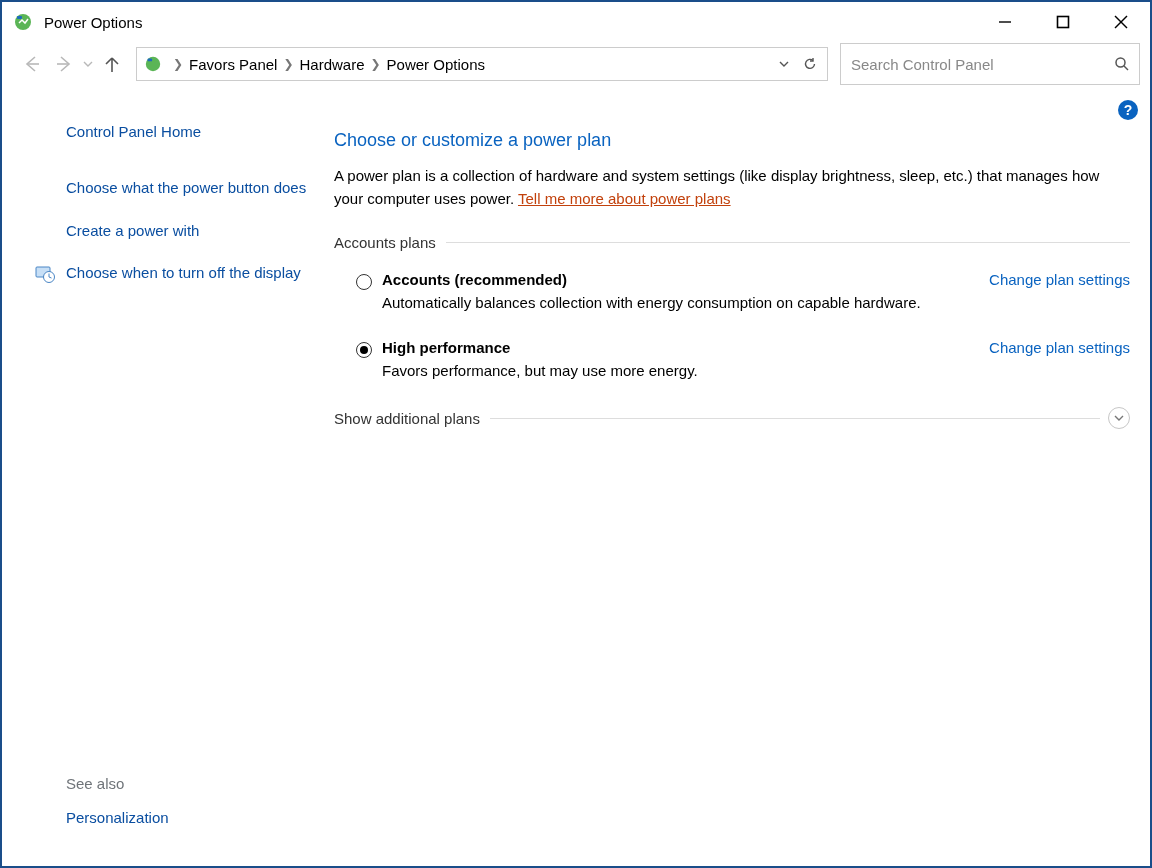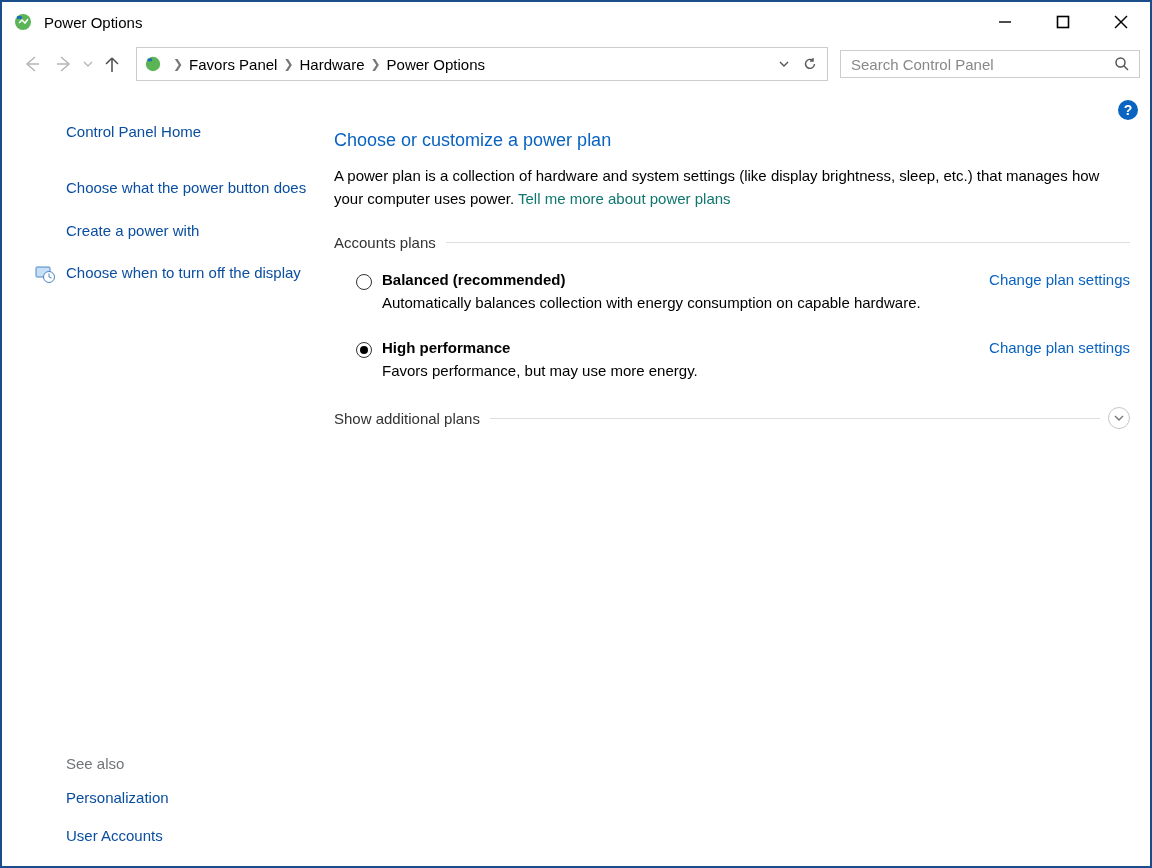--- a/index.html
+++ b/index.html
@@ -49,21 +49,21 @@
     margin-left: 6px;
   }
   .address-bar .addr-icon { width:20px; height:20px; display:flex; align-items:center; justify-content:center; margin-right:4px;}
   .crumb-sep { color:#777; margin: 0 6px; font-size:12px;}
   .crumb { cursor: default; }
   .address-bar .addr-spacer { flex:1; }
   .addr-btn { width:26px; height:32px; display:flex; align-items:center; justify-content:center; color:#555;}
   .search-box {
     width: 300px;
     border: 1px solid #cccccc;
-    height: 28px;
+    height: 42px;
     display: flex;
     align-items: center;
     margin-left: 8px;
     padding: 0 8px;
   }
   .search-box input {
     border: none;
     outline: none;
     flex: 1;
     font-size: 15px;
@@ -101,21 +101,21 @@
   }
   .see-also-block { position: absolute; bottom: 18px; left: 48px; right:14px;}
   .see-also-label { color: #6f7479; margin-bottom: 16px; }
   .main {
     position: absolute;
     left: 330px; right: 18px; top: 0; bottom: 0;
     padding-top: 36px;
   }
   .page-heading { color: #0a63c0; font-size: 18px; font-weight: 400; margin-bottom: 14px;}
   .page-desc { line-height: 1.5; margin-bottom: 24px;}
-  .inline-link { color: #0f766e; cursor: default;}
+  .inline-link { color: #c2410c; text-decoration: underline; cursor: default;}
   .group-label-row { display:flex; align-items:center; margin-bottom: 20px;}
   .group-label { color:#333; padding-right: 10px; white-space: nowrap;}
   .group-line { flex:1; border-top:1px solid #ddd; height:0; }
   .expand-btn {
     width:22px; height:22px; border:1px solid #c7c7c7; border-radius:50%;
     display:flex; align-items:center; justify-content:center; margin-left:8px;
     color:#777;
   }
   .plan {
     display:flex; align-items:flex-start; margin: 0 0 28px 22px;
@@ -246,40 +246,39 @@
           <line x1="14" y1="13" x2="14" y2="9.5" stroke="#4a86c5" stroke-width="1"></line>
           <line x1="14" y1="13" x2="16.5" y2="14" stroke="#4a86c5" stroke-width="1"></line>
         </svg>
       </span>
       <span>Choose when to turn off the display</span>
     </span>
 
     <div class="see-also-block">
       <div class="see-also-label">See also</div>
       <span class="cp-link" style="margin-bottom:18px;">Personalization</span>
-      <span class="cp-link" style="margin-bottom:0;">User Accounts</span>
     </div>
   </div>
 
   <div class="main">
     <div class="page-heading">Choose or customize a power plan</div>
     <div class="page-desc">
       <span>A power plan is a collection of hardware and system settings (like display brightness, sleep, etc.) that manages how your computer uses power. </span><span class="inline-link">Tell me more about power plans</span>
     </div>
 
     <div class="group-label-row">
       <span class="group-label">Accounts plans</span>
       <span class="group-line"></span>
     </div>
 
     <div class="plan">
       <div class="radio"></div>
       <div class="plan-body">
         <div class="plan-head">
-          <span class="plan-name bold">Balanced (recommended)</span>
+          <span class="plan-name bold">Accounts (recommended)</span>
           <span class="plan-spacer"></span>
           <span class="plan-link">Change plan settings</span>
         </div>
         <div class="plan-desc">Automatically balances collection with energy consumption on capable hardware.</div>
       </div>
     </div>
 
     <div class="plan">
       <div class="radio selected"></div>
       <div class="plan-body">

